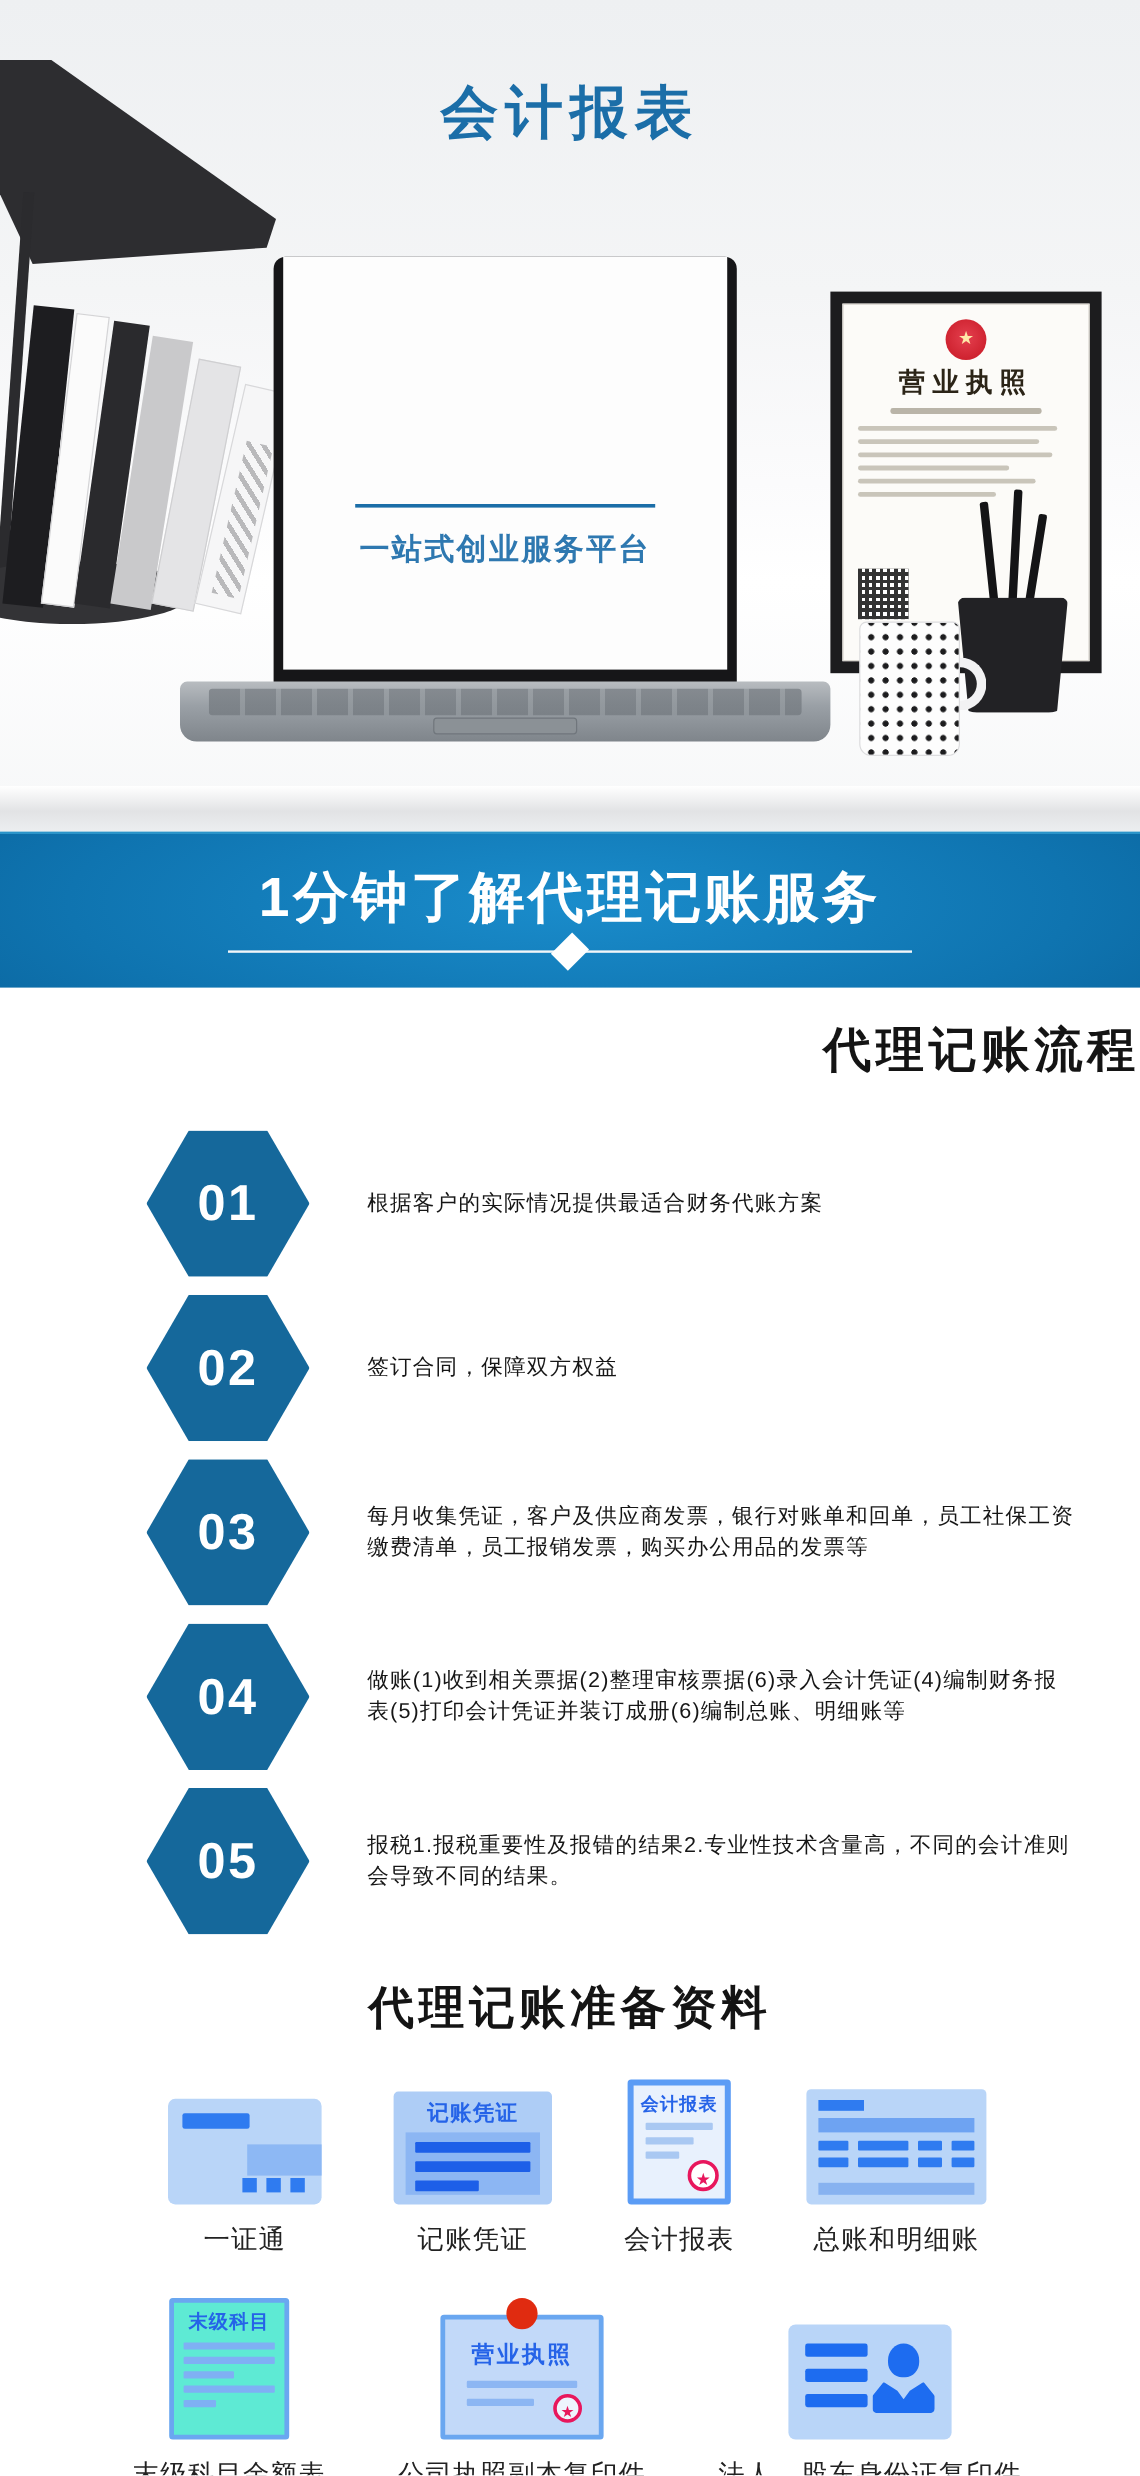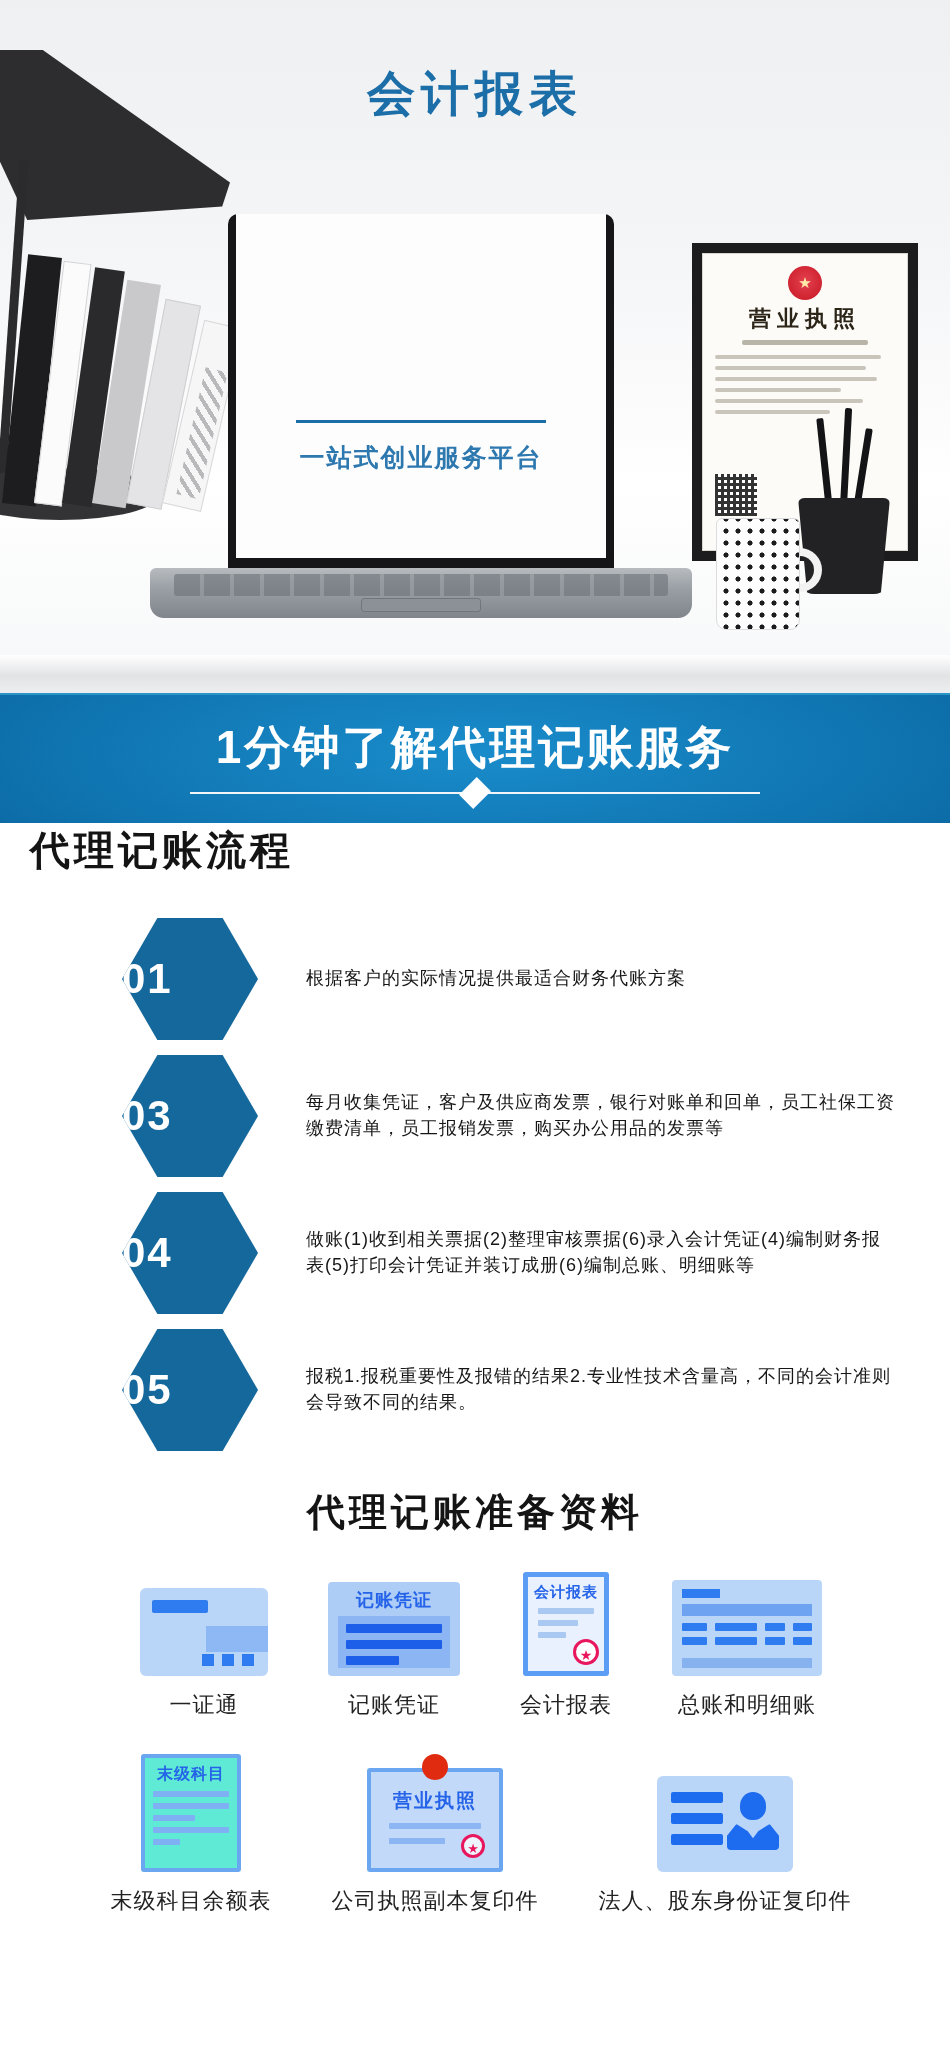--- a/index.html
+++ b/index.html
@@ -78,26 +78,26 @@
   .banner { position:relative; width:950px; height:130px;
             background:radial-gradient(ellipse 80% 160% at 50% 45%, #1a8ccb 0%, #0f74b0 55%, #085d94 100%);
             border-top:2px solid #2b94c9; }
   .banner-title { position:absolute; top:22px; width:100%; text-align:center;
                   font-size:46px; font-weight:bold; color:#fff; letter-spacing:3px; }
   .banner-rule { position:absolute; top:97px; left:50%; transform:translateX(-50%); width:570px; height:2px; background:#f2f6f9; }
   .banner-diamond { position:absolute; top:88px; left:50%; width:20px; height:20px; background:#fff;
                     transform:translateX(-50%) rotate(45deg) scaleY(1.25); }
 
   
-  .process-title { text-align:left; font-size:40px; font-weight:bold; color:#141414; letter-spacing:4px;padding-left:30px; }
+  .process-title { margin-top:24px; text-align:right; font-size:40px; font-weight:bold; color:#141414; letter-spacing:4px;padding-left:30px; }
   .steps { margin-top:40px; padding-left:122px; }
   .step { display:flex; align-items:center; min-height:122px; margin-bottom:15px; }
   .hex { flex:0 0 136px; width:136px; height:122px; background:#15689b; position:relative;
          clip-path:polygon(26% 0,74% 0,100% 50%,74% 100%,26% 100%,0 50%);
-         display:flex; align-items:center; justify-content:flex-start; }
+         display:flex; align-items:center; justify-content:center; }
   .hex span { color:#fff; font-size:42px; font-weight:bold; letter-spacing:2px; }
   .step-text { margin-left:48px; width:590px; font-size:18px; line-height:1.42; color:#161616; letter-spacing:1px; }
 
   
   .materials-title { margin-top:36px; text-align:center; font-size:38px; font-weight:bold; color:#141414; letter-spacing:4px; }
   .mat-row { display:flex; justify-content:center; align-items:flex-end; gap:48px; margin-top:34px; }
   .mat-item { display:flex; flex-direction:column; align-items:center;padding-left:12px; }
   .mat-label { margin-top:14px; font-size:22px; color:#222; letter-spacing:1px; white-space:nowrap; }
 
   
@@ -219,20 +219,26 @@
     <div class="process-title">代理记账流程</div>
     <div class="steps">
 
       <div class="step">
         <div class="hex">
           <span>01</span>
         </div>
         <p class="step-text">根据客户的实际情况提供最适合财务代账方案</p>
       </div>
 
+      <div class="step">
+        <div class="hex">
+          <span>02</span>
+        </div>
+        <p class="step-text">签订合同，保障双方权益</p>
+      </div>
 
       <div class="step">
         <div class="hex">
           <span>03</span>
         </div>
         <p class="step-text">每月收集凭证，客户及供应商发票，银行对账单和回单，员工社保工资缴费清单，员工报销发票，购买办公用品的发票等</p>
       </div>
 
       <div class="step">
         <div class="hex">

